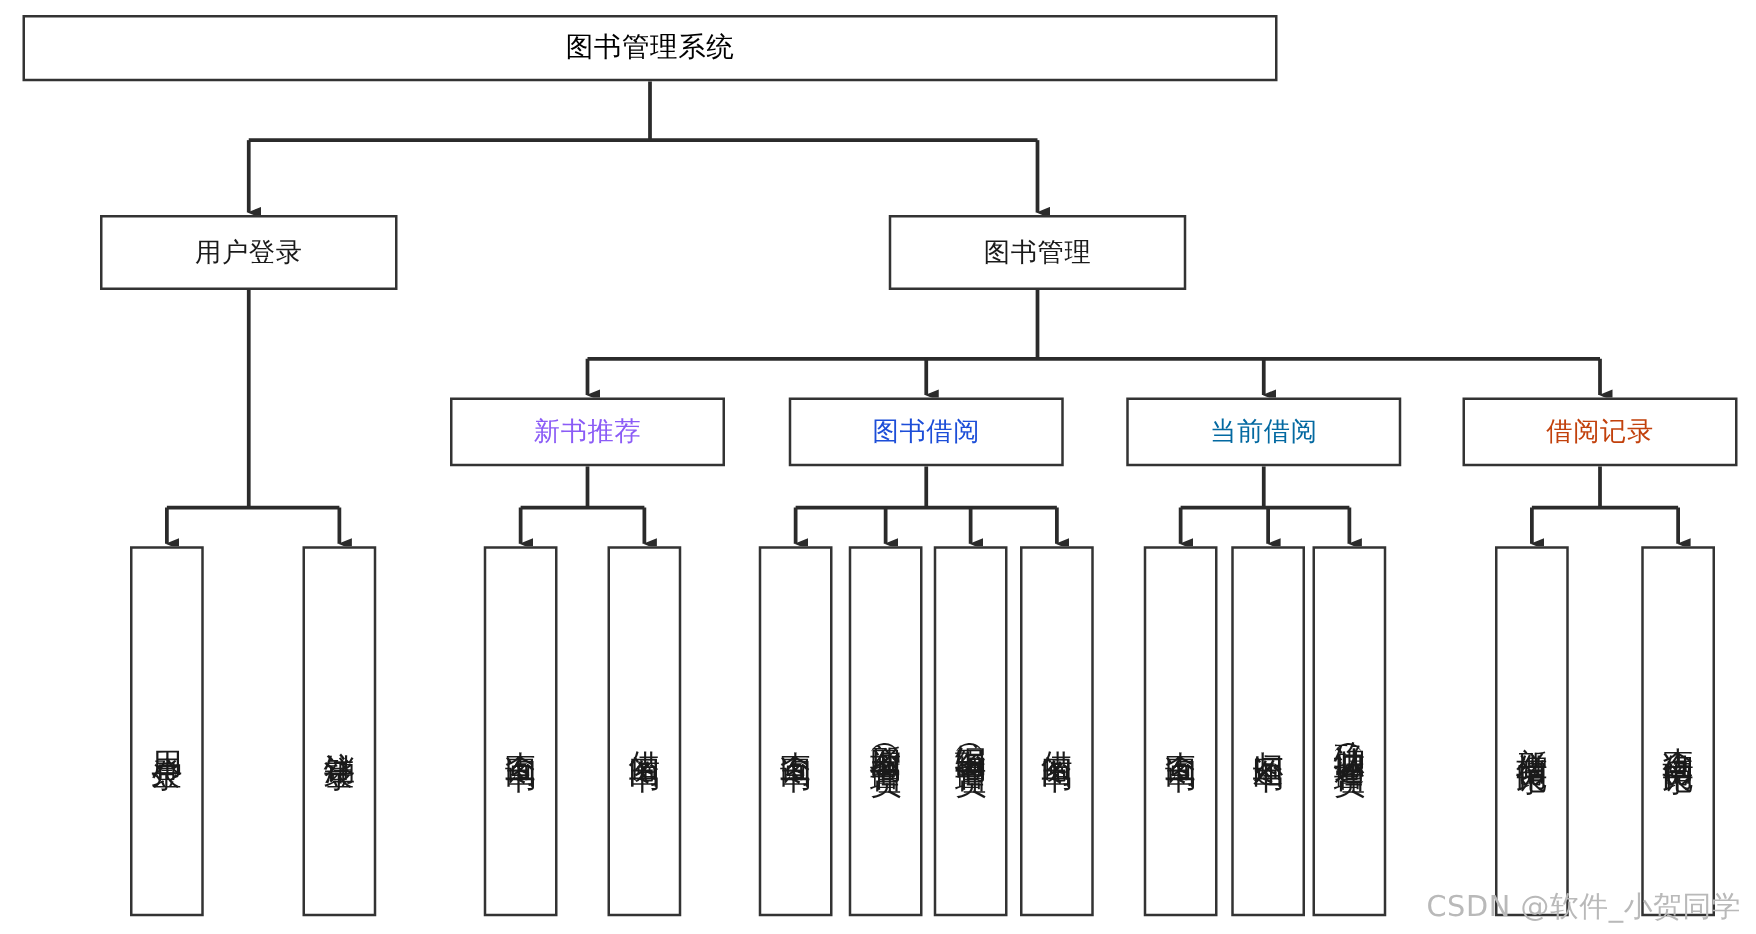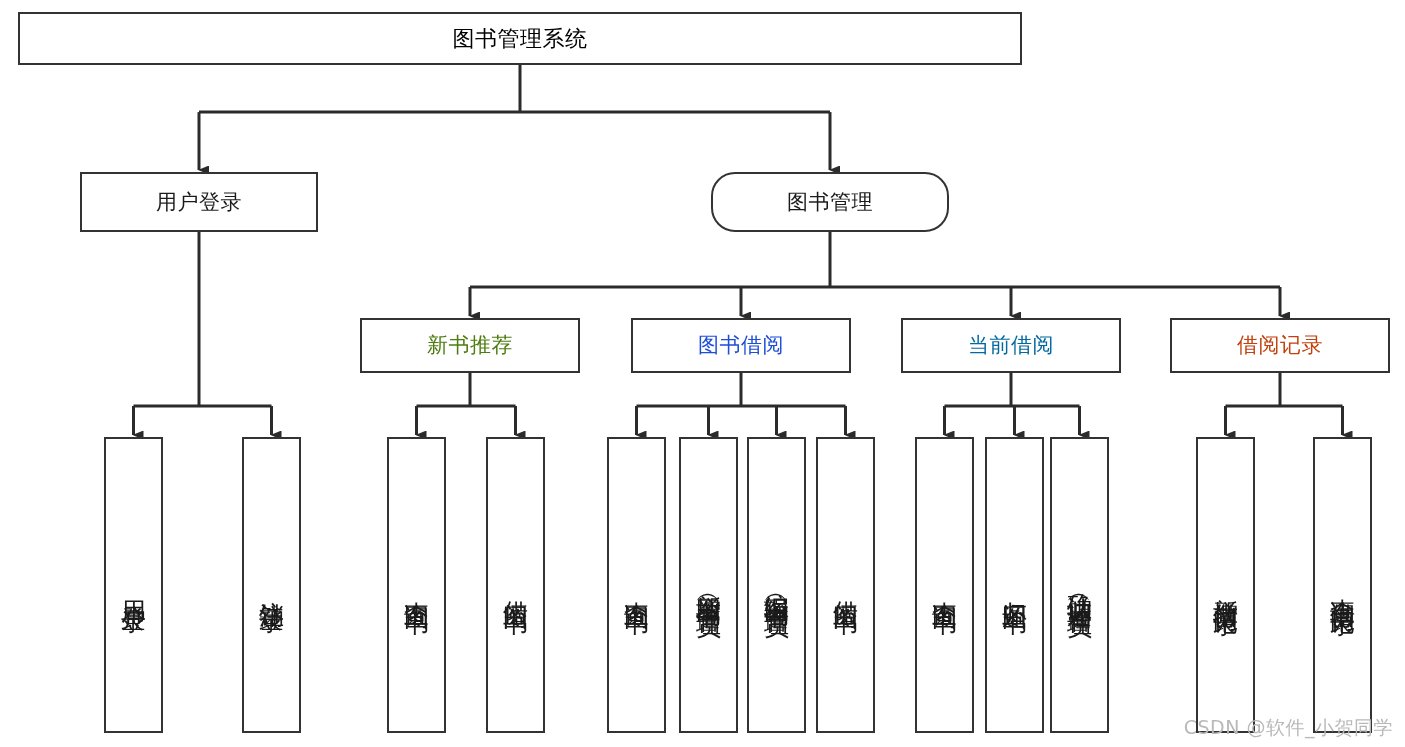--- a/index.html
+++ b/index.html
@@ -59,21 +59,21 @@
     line-height: 1;
     max-height: 100%;
   }
   .node.root .label {
     font-size: 22px;
   }
   .watermark {
     position: absolute;
     right: 12px;
     bottom: 6px;
-    font-size: 19px;
+    font-size: 23px;
     color: #b9b9b9;
     z-index: 8;
     white-space: nowrap;
     letter-spacing: 0.5px;
   }
 </style>
 </head>
 <body>
 
 <div id="canvas">
@@ -119,25 +119,25 @@
         <path d="M 1342.5 406 L 1342.5 435" marker-end="url(#arrowhead)"></path>
       </g>
   </svg>
   <div id="node-layer">
       <div class="node horizontal root" style="left: 18px; top: 12px; width: 1004px; height: 53px; border-color: rgb(51, 51, 51); background: rgb(255, 255, 255);">
         <span class="label" style="color: #000000;">图书管理系统</span>
       </div>
       <div class="node horizontal" style="left: 80px; top: 172px; width: 238px; height: 60px; border-color: rgb(51, 51, 51); background: rgb(255, 255, 255);">
         <span class="label" style="color: rgb(26, 26, 26);">用户登录</span>
       </div>
-      <div class="node horizontal" style="left: 711px; top: 172px; width: 238px; height: 60px; border-color: rgb(51, 51, 51); background: rgb(255, 255, 255); border-radius: 24px;">
+      <div class="node horizontal" style="left: 711px; top: 172px; width: 238px; height: 60px; border-color: rgb(51, 51, 51); background: rgb(255, 255, 255);">
         <span class="label" style="color: rgb(26, 26, 26);">图书管理</span>
       </div>
       <div class="node horizontal" style="left: 360px; top: 318px; width: 220px; height: 55px; border-color: rgb(51, 51, 51); background: rgb(255, 255, 255);">
-        <span class="label" style="color: #4d7c0f;">新书推荐</span>
+        <span class="label" style="color: #8b5cf6;">新书推荐</span>
       </div>
       <div class="node horizontal" style="left: 631px; top: 318px; width: 220px; height: 55px; border-color: rgb(51, 51, 51); background: rgb(255, 255, 255);">
         <span class="label" style="color: #1d4ed8;">图书借阅</span>
       </div>
       <div class="node horizontal" style="left: 901px; top: 318px; width: 220px; height: 55px; border-color: rgb(51, 51, 51); background: rgb(255, 255, 255);">
         <span class="label" style="color: #0369a1;">当前借阅</span>
       </div>
       <div class="node horizontal" style="left: 1170px; top: 318px; width: 220px; height: 55px; border-color: rgb(51, 51, 51); background: rgb(255, 255, 255);">
         <span class="label" style="color: #c2410c;">借阅记录</span>
       </div>

